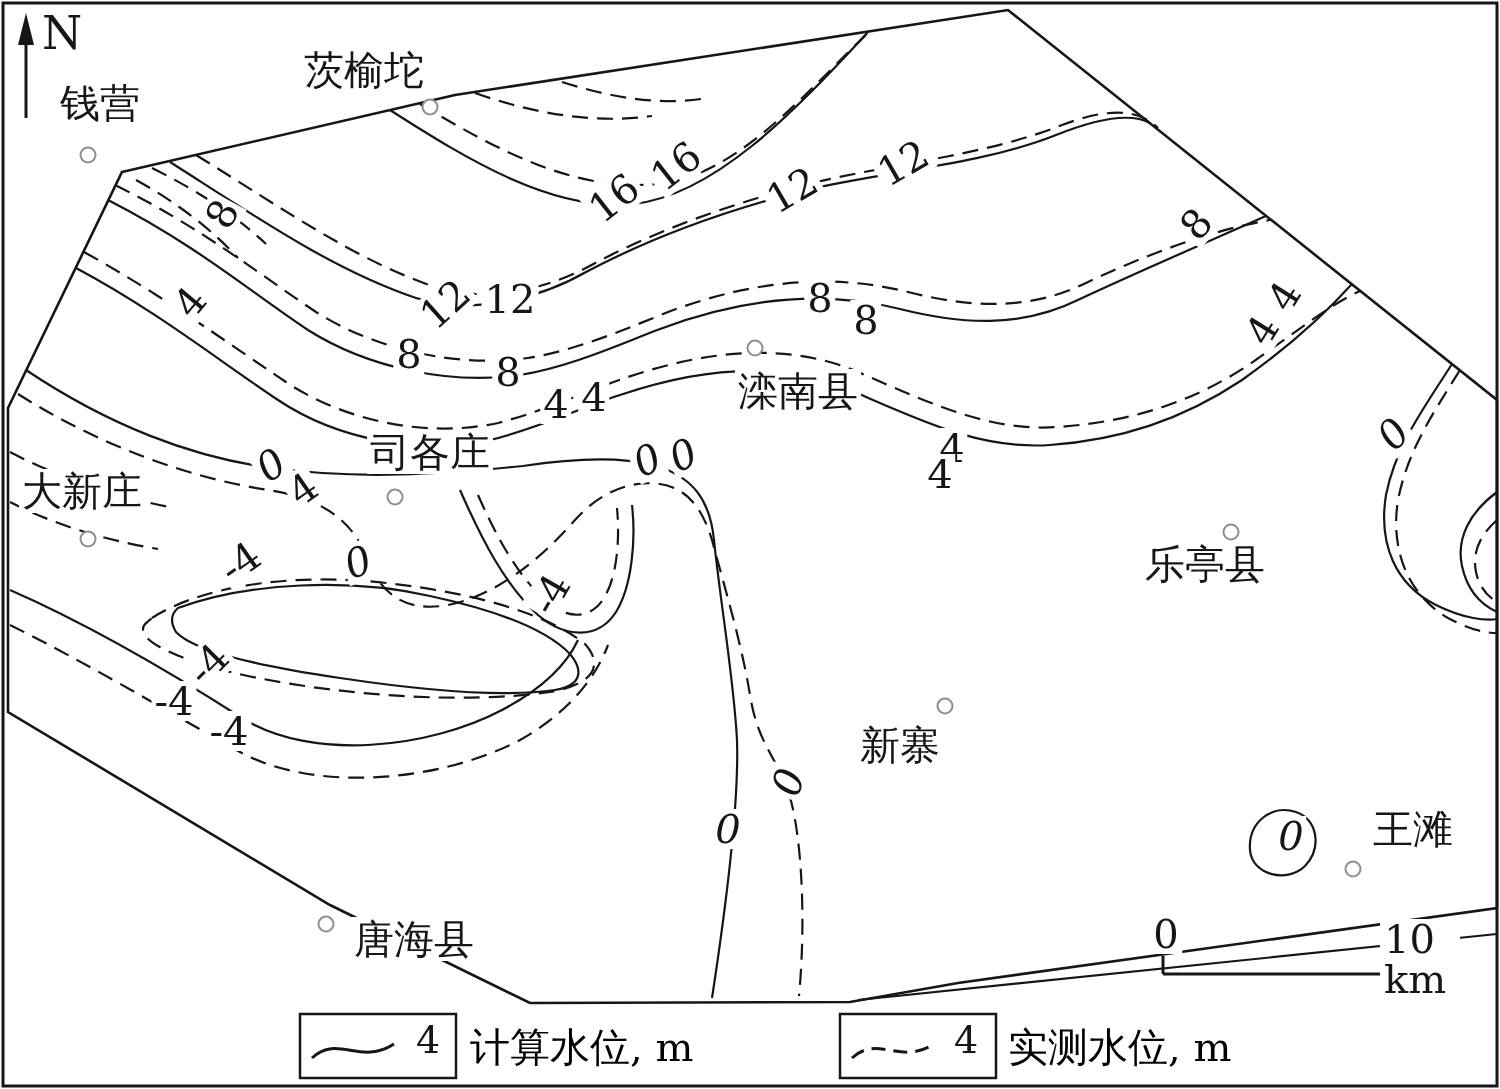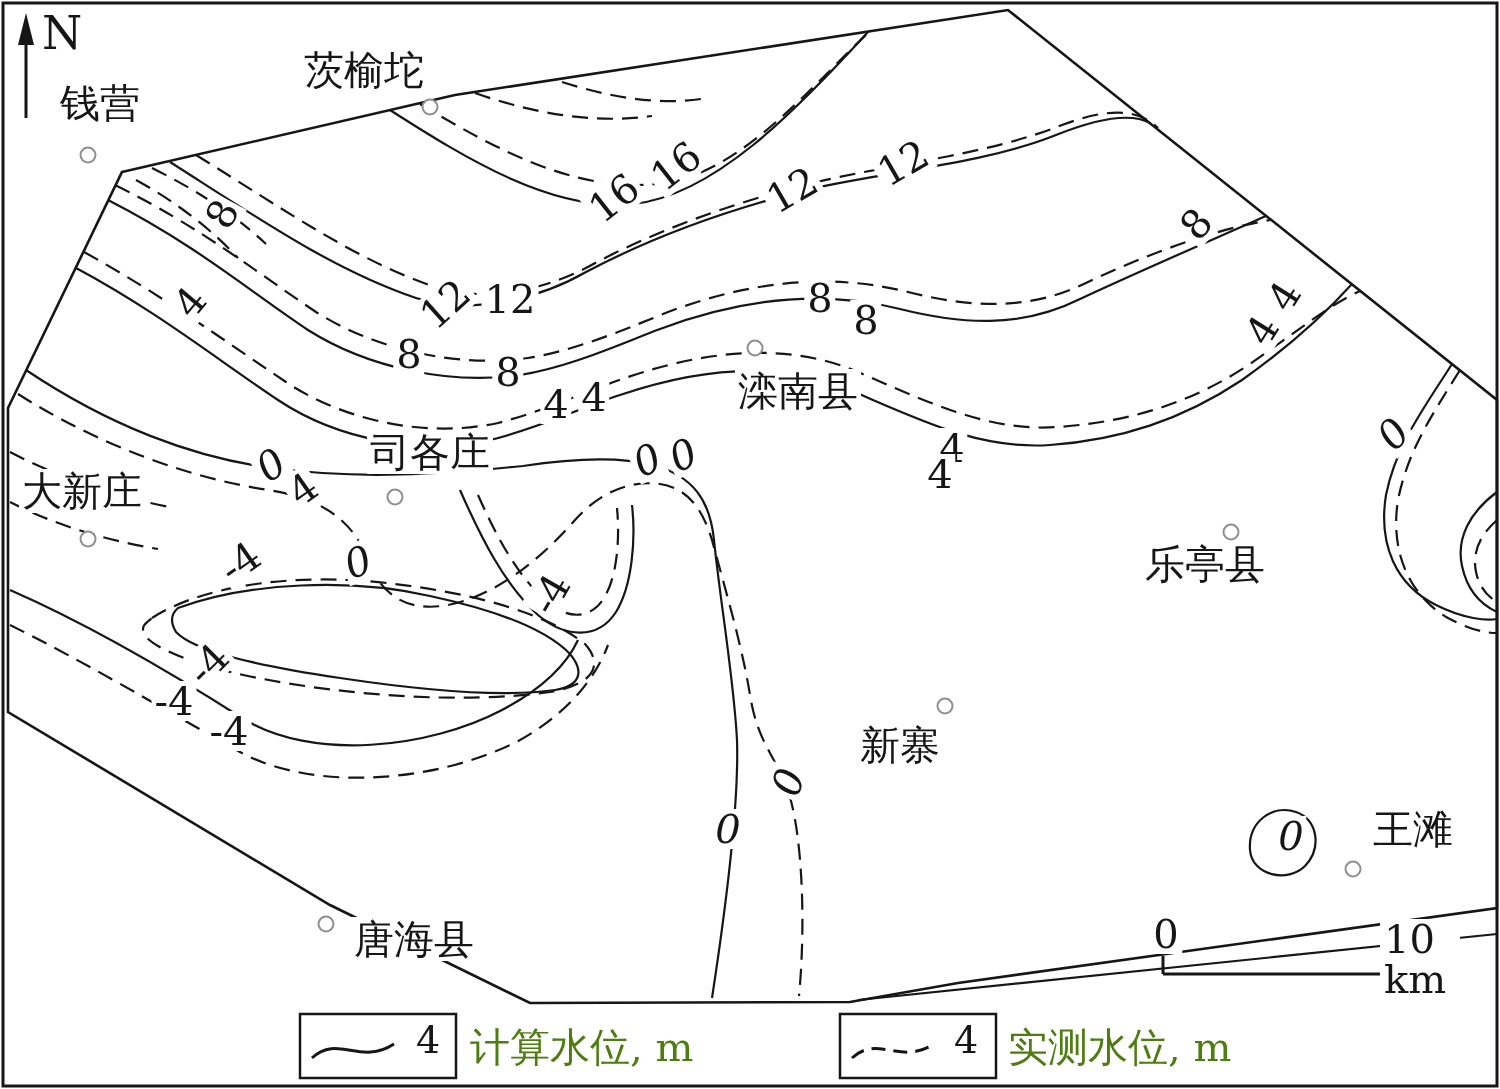--- a/index.html
+++ b/index.html
@@ -29,21 +29,21 @@
     position:absolute;transform:translate(-50%,-50%);font-size:40px;line-height:1.05;
     white-space:nowrap;background:#fff;padding:1px 3px;color:#161616;
   }
   .marker{
     position:absolute;width:17px;height:17px;border:2px solid #8f8f8f;border-radius:50%;
     background:#fff;transform:translate(-50%,-50%);box-sizing:border-box;
   }
   .n-label{position:absolute;font-size:46px;transform:translate(-50%,-50%);color:#161616;}
   .scale-label{position:absolute;font-size:40px;transform:translate(-50%,-50%);background:#fff;padding:0 4px;line-height:1;color:#161616;}
   .legend-value{position:absolute;font-size:38px;transform:translate(-50%,-50%);line-height:1;color:#161616;}
-  .legend-label{position:absolute;font-size:40px;transform:translateY(-50%);line-height:1;white-space:nowrap;color:#4d7c0f;}
+  .legend-label{position:absolute;font-size:40px;transform:translateY(-50%);line-height:1;white-space:nowrap;color:#000000;}
 </style>
 </head>
 <body>
 
 <div class="stage">
 
   <svg class="map" viewBox="0 0 1500 1089">
 
     <rect class="frame" x="3" y="3" width="1494" height="1083"></rect>
 

